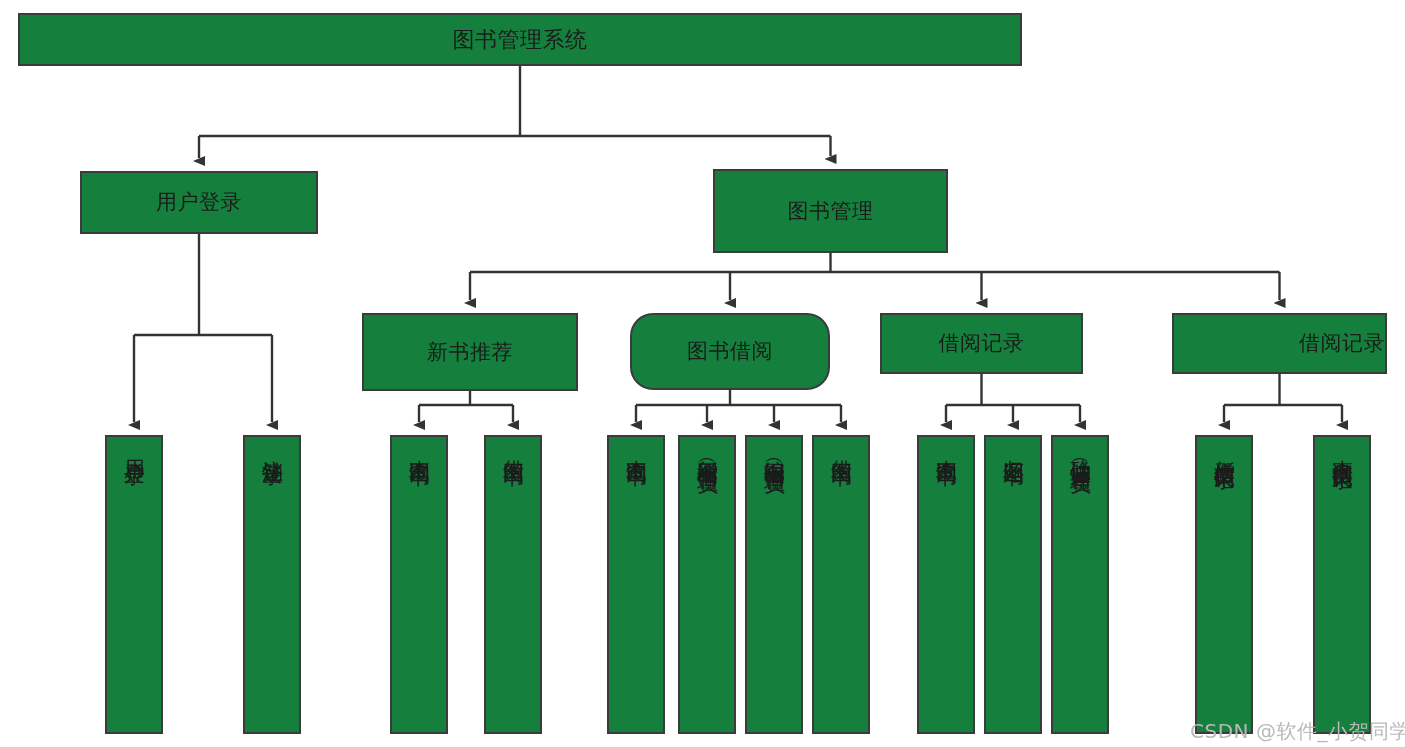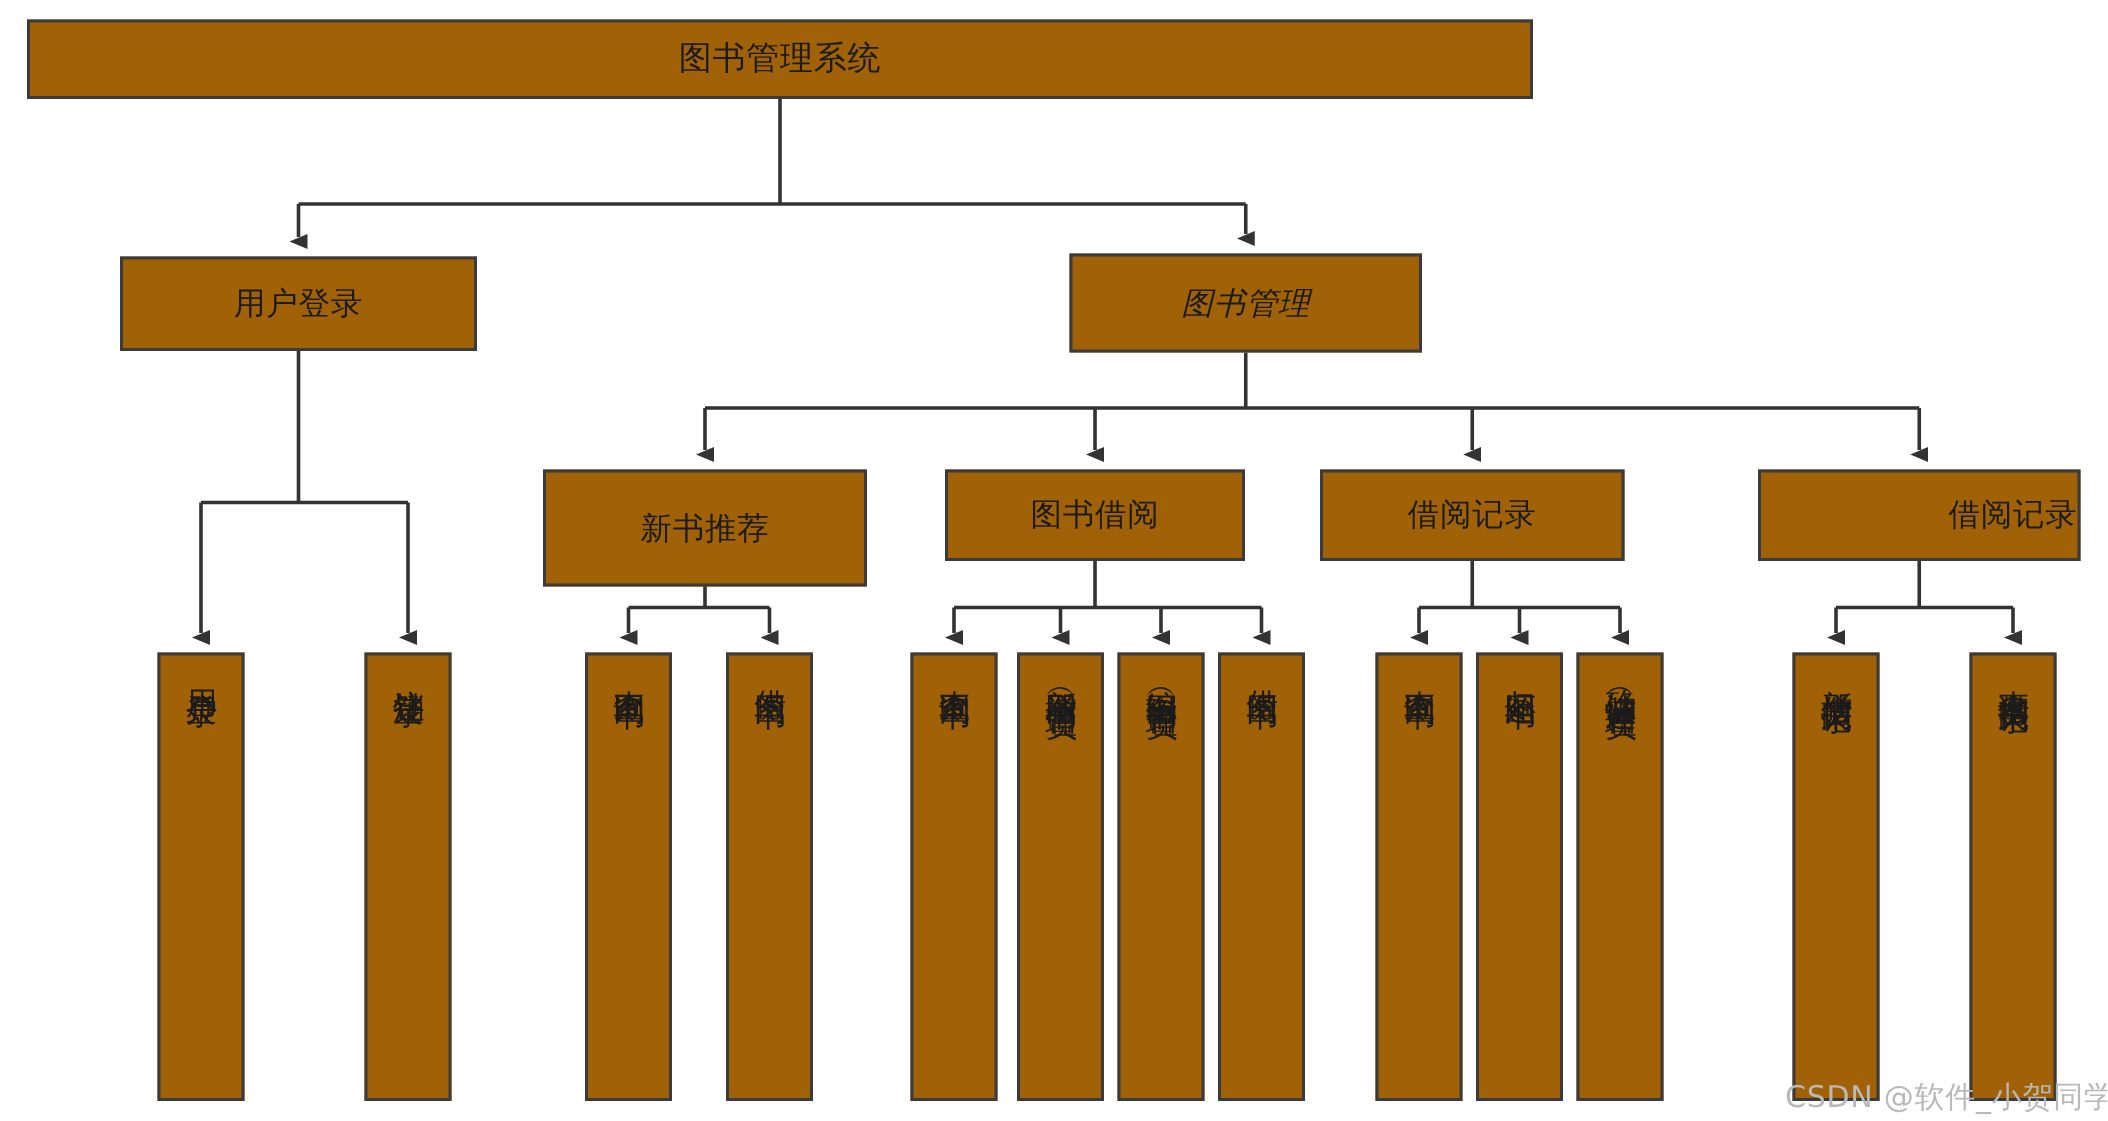--- a/index.html
+++ b/index.html
@@ -22,21 +22,21 @@
     position: absolute;
     left: 0;
     top: 0;
     width: 1405px;
     height: 747px;
     pointer-events: none;
   }
   .node {
     position: absolute;
     box-sizing: border-box;
-    background: #a16207;
+    background: #15803d;
     border: 2px solid #3b3b3b;
     display: flex;
     align-items: center;
     justify-content: center;
     color: #1b1b1b;
   }
   .node .label {
     display: block;
     text-align: center;
     line-height: 1.18;
@@ -119,27 +119,27 @@
       </g>
   </svg>
 
   <div id="nodes">
       <div class="node horiz root" style="left: 18px; top: 13px; width: 1004px; height: 53px;">
         <span class="label">图书管理系统</span>
       </div>
       <div class="node horiz" style="left: 80px; top: 171px; width: 238px; height: 63px;">
         <span class="label">用户登录</span>
       </div>
-      <div class="node horiz" style="left: 713px; top: 169px; width: 235px; height: 66px; font-style: italic;">
+      <div class="node horiz" style="left: 713px; top: 169px; width: 235px; height: 84px;">
         <span class="label">图书管理</span>
       </div>
       <div class="node horiz" style="left: 362px; top: 313px; width: 216px; height: 78px;">
         <span class="label">新书推荐</span>
       </div>
-      <div class="node horiz" style="left: 630px; top: 313px; width: 200px; height: 61px;">
+      <div class="node horiz" style="left: 630px; top: 313px; width: 200px; height: 77px; border-radius: 23px;">
         <span class="label">图书借阅</span>
       </div>
       <div class="node horiz" style="left: 880px; top: 313px; width: 203px; height: 61px;">
         <span class="label">借阅记录</span>
       </div>
       <div class="node horiz" style="left: 1172px; top: 313px; width: 215px; height: 61px; justify-content: flex-end;">
         <span class="label">借阅记录</span>
       </div>
       <div class="node vert" style="left: 105px; top: 435px; width: 58px; height: 299px;">
         <span class="label">用户登录</span>

